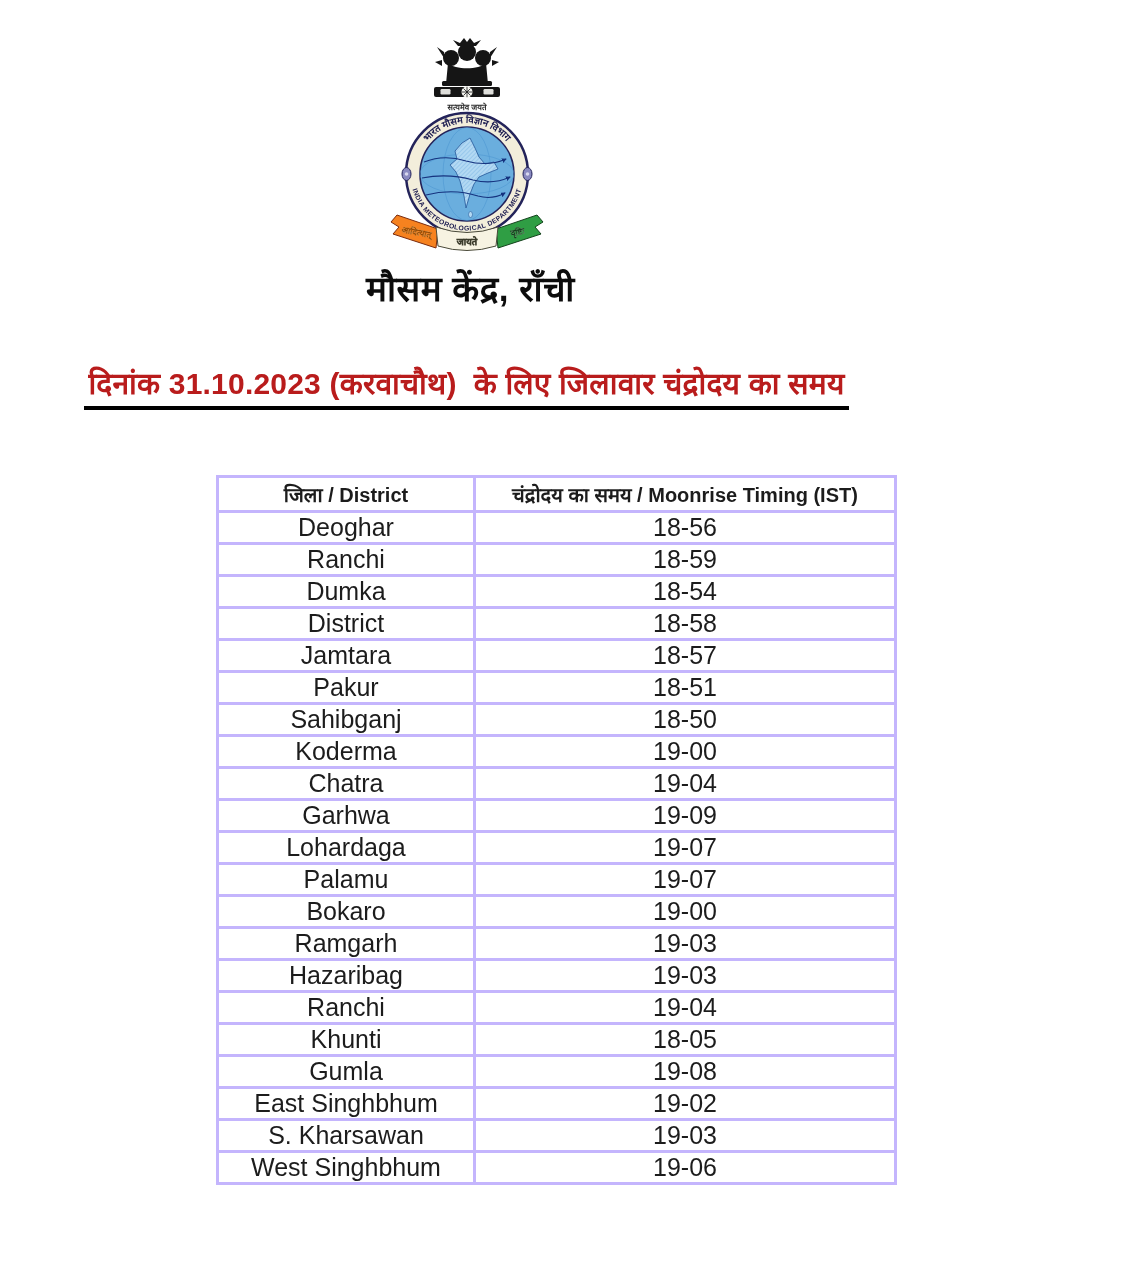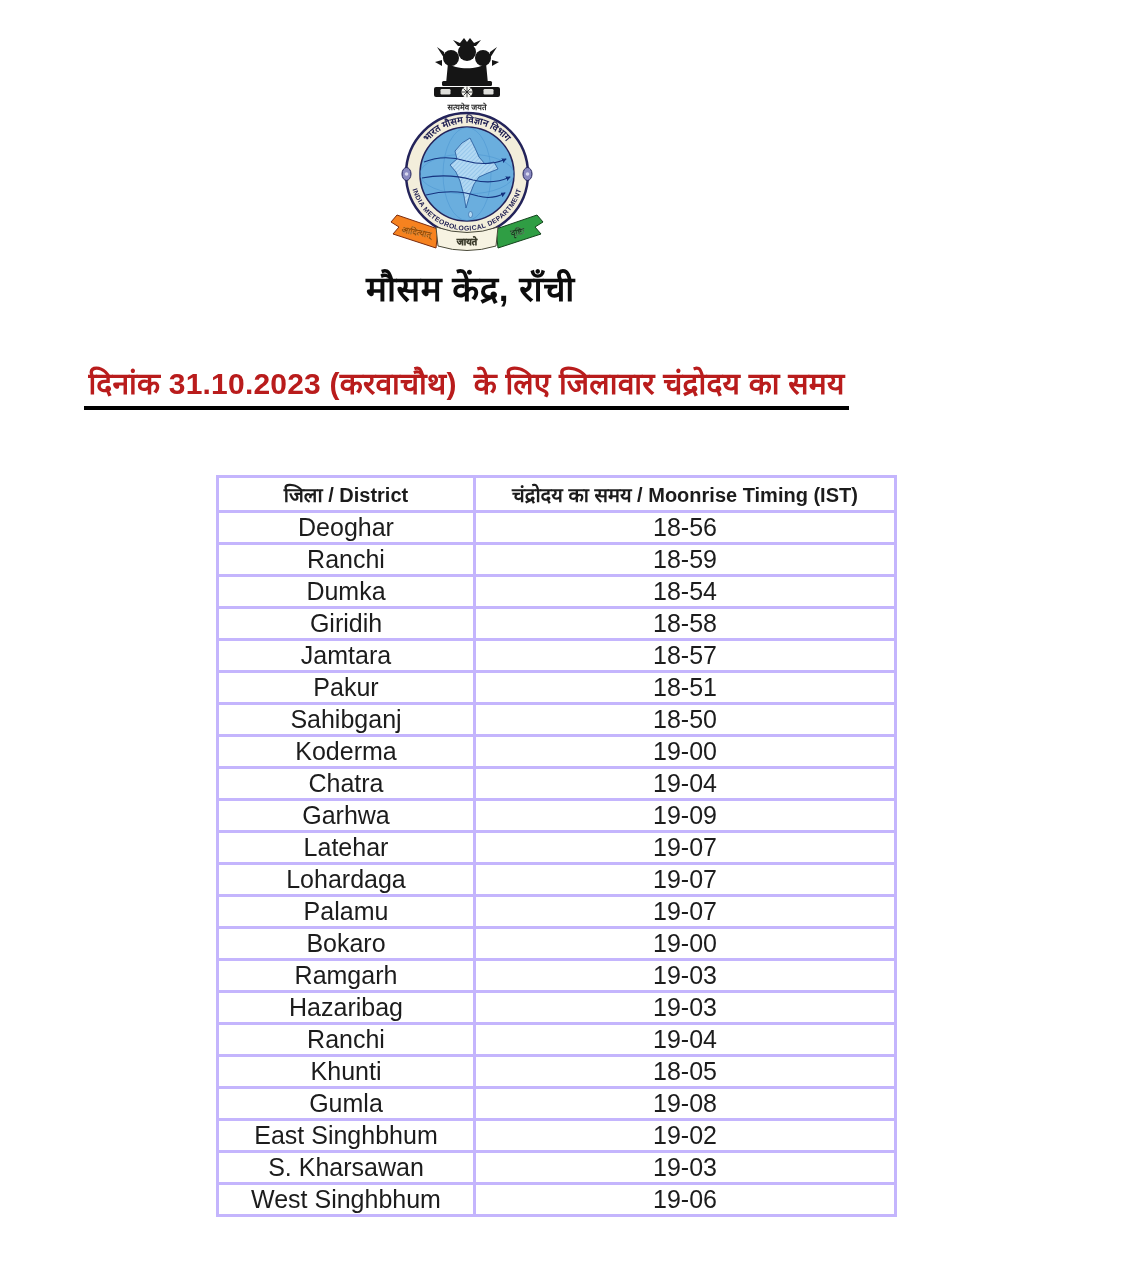--- a/index.html
+++ b/index.html
@@ -137,21 +137,21 @@
       </tr>
         <tr>
         <td>Ranchi</td>
         <td>18-59</td>
       </tr>
         <tr>
         <td>Dumka</td>
         <td>18-54</td>
       </tr>
         <tr>
-        <td>Giridih</td>
+        <td>District</td>
         <td>18-58</td>
       </tr>
         <tr>
         <td>Jamtara</td>
         <td>18-57</td>
       </tr>
         <tr>
         <td>Pakur</td>
         <td>18-51</td>
       </tr>
@@ -165,24 +165,20 @@
       </tr>
         <tr>
         <td>Chatra</td>
         <td>19-04</td>
       </tr>
         <tr>
         <td>Garhwa</td>
         <td>19-09</td>
       </tr>
         <tr>
-        <td>Latehar</td>
-        <td>19-07</td>
-      </tr>
-        <tr>
         <td>Lohardaga</td>
         <td>19-07</td>
       </tr>
         <tr>
         <td>Palamu</td>
         <td>19-07</td>
       </tr>
         <tr>
         <td>Bokaro</td>
         <td>19-00</td>

